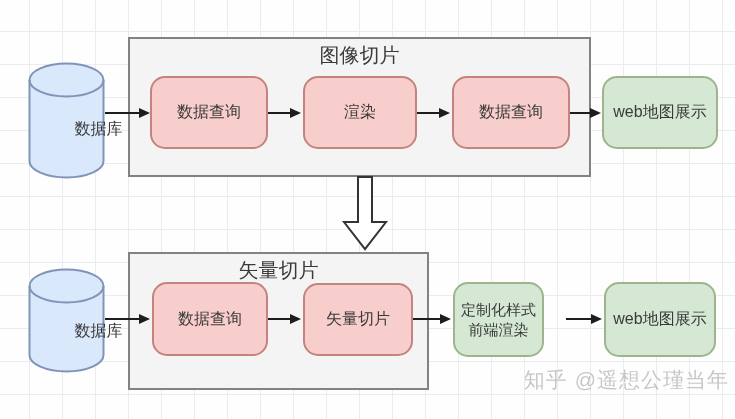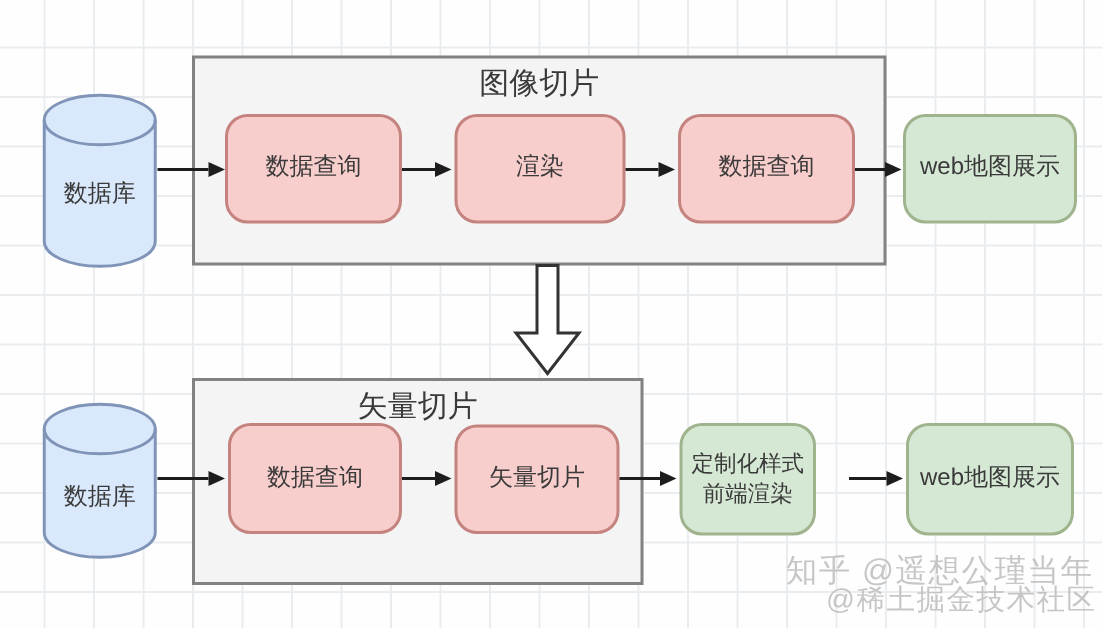--- a/index.html
+++ b/index.html
@@ -44,21 +44,21 @@
     border:2px solid var(--pink-stroke,#c4837e);
   }
   .node.green{
     background:var(--green-fill,#d5e8d4);
     border:2px solid var(--green-stroke,#9fb38d);
   }
   .pre{white-space:pre-line;}
   
   .cyl-label{
     position:absolute;left:0;width:100%;
-    text-align:center;font-size:16px;color:var(--text-color,#3a3a3a);
+    text-align:center;font-size:16px;color:var(--text-color,#3a3a3a);padding-left:32px;
   }
   
   .harrow{
     position:absolute;height:0;
     border-top:2px solid var(--arrow-color,#1d1d1d);
   }
   .harrow::after{
     content:"";position:absolute;right:-11px;top:-6px;
     width:0;height:0;
     border-left:11px solid var(--arrow-color,#1d1d1d);
@@ -121,15 +121,14 @@
   <div class="abs node green pre" style="left:453px;top:282px;width:91px;height:75px;font-size:15px;">定制化样式
 前端渲染</div>
   <div class="abs node green" style="left:604px;top:282px;width:112px;height:75px;">web地图展示</div>
 
   <div class="harrow" style="left:105px;top:318px;width:34px;"></div>
   <div class="harrow" style="left:268px;top:318px;width:22px;"></div>
   <div class="harrow" style="left:413px;top:318px;width:27px;"></div>
   <div class="harrow" style="left:566px;top:318px;width:25px;"></div>
 
   <div class="wm zhihu" style="top:366px;right:6px;">知乎 @遥想公瑾当年</div>
-  <div class="wm juejin" style="top:387px;right:4px;">@稀土掘金技术社区</div>
 
 </div>
 
 </body></html>

